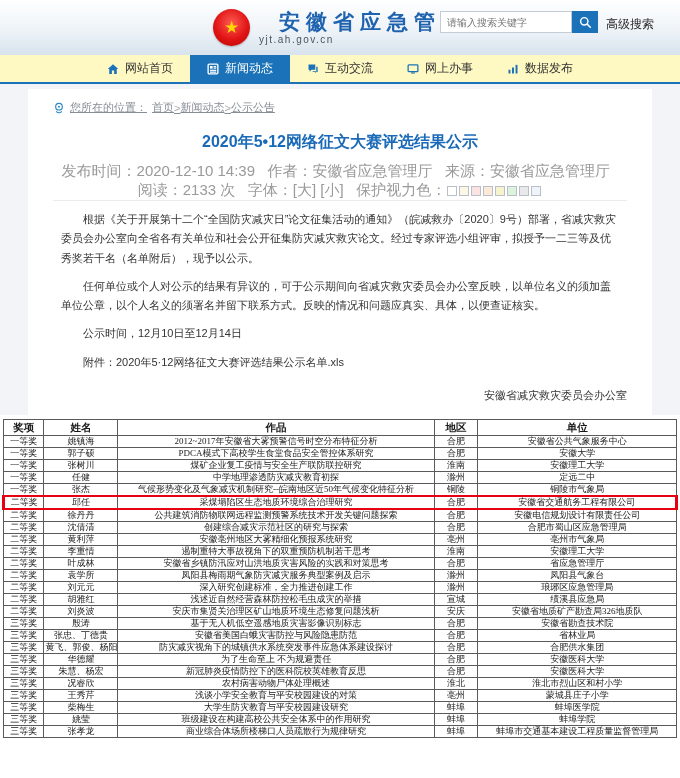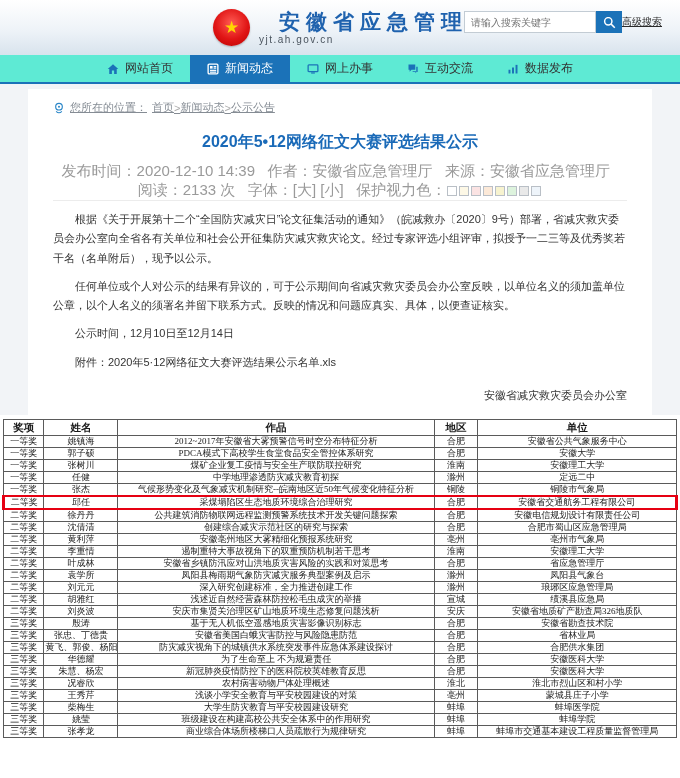--- a/index.html
+++ b/index.html
@@ -4,44 +4,44 @@
 <style>
   html,body{margin:0;padding:0;}
   body{width:680px;height:778px;overflow:hidden;background:#fff;font-family:"Liberation Sans",sans-serif;}
   
   .header{height:55px;background:linear-gradient(180deg,#ffffff 0%,#eef3f8 55%,#d8e3ed 100%);position:relative;display:flex;align-items:center;}
   .brand{display:flex;align-items:center;gap:9px;margin-left:213px;}
   .emblem{width:37px;height:37px;border-radius:50%;background:radial-gradient(circle at 50% 38%,#ff5a52 0%,#e01515 55%,#b80000 100%);display:flex;align-items:center;justify-content:center;color:#ffd700;font-size:17px;box-shadow:0 1px 2px rgba(0,0,0,.25);}
   .brand-text{display:flex;flex-direction:column;}
   .site-name{font-size:21px;font-weight:bold;color:#1f62ae;letter-spacing:6px;line-height:1.1;margin-left:20px;}
   .site-url{font-size:10px;color:#4a545e;letter-spacing:1.5px;margin-top:1px;}
-  .search-area{position:absolute;right:18px;top:11px;display:flex;align-items:center;}
+  .search-area{position:absolute;right:26px;top:11px;display:flex;align-items:flex-end;}
   .search-input{width:118px;height:20px;border:1px solid #c3ccd4;font-size:10px;padding:0 6px;color:#666;background:#fff;outline:none;}
   .search-btn{width:26px;height:22px;background:#1b72b8;border:none;display:flex;align-items:center;justify-content:center;cursor:pointer;padding:0;}
-  .adv-link{font-size:10px;color:#2a2a2a;text-decoration:underline;margin-left:0;cursor:pointer;}
+  .adv-link{font-size:12px;color:#2a2a2a;margin-left:8px;cursor:pointer;}
   
-  .nav{height:27px;background:#5eead4;border-bottom:2px solid #1b72b8;display:flex;justify-content:center;}
+  .nav{height:27px;background:#fef9c3;border-bottom:2px solid #1b72b8;display:flex;justify-content:center;}
   .nav-item{display:flex;align-items:center;gap:6px;padding:0 17px;font-size:12px;color:#333;cursor:pointer;white-space:nowrap;}
   .nav-item .nicon{display:flex;align-items:center;}
   .nav-item svg{fill:#1b72b8;}
   .nav-item.active{background:#1b72b8;color:#fff;}
   .nav-item.active svg{fill:#fff;}
   
   .band{background:#f2f4f7;padding:5px 28px 0;}
   .card{background:#fff;padding:6px 25px 0;height:320px;overflow:hidden;}
   .breadcrumb{font-size:11px;color:#858c94;display:flex;align-items:flex-end;gap:5px;padding:5px 0 9px;text-decoration:underline;}
   .breadcrumb .crumb{color:#858c94;cursor:pointer;}
   .breadcrumb .sep{color:#aaa;}
   .article-title{text-align:center;font-size:16px;font-weight:bold;color:#1a6ab8;padding:8px 0 9px;}
   .meta{text-align:center;font-size:15px;color:#9a9a9a;border-bottom:1px solid #ececec;}
   .meta b{font-weight:normal;}
   .font-btn{cursor:pointer;color:#9a9a9a;}
   .swatches{display:inline-block;vertical-align:-1px;}
   .swatch{display:inline-block;width:8px;height:8px;border:1px solid #b9bfc6;margin:0 1px;cursor:pointer;}
-  .para{font-size:11px;color:#333;line-height:1.75;text-indent:2em;margin:9px 0;}
+  .para{font-size:11px;color:#333;line-height:1.75;text-indent:2em;margin:9px 8px;}
   .attach-name{cursor:pointer;}
   .sig{font-size:11px;color:#333;text-align:right;margin-top:16px;}
   
   .table-section{background:#fff;padding:4px 2px 0;}
   .tbl-title{font-family:"Liberation Serif","DejaVu Serif",serif;text-align:center;font-size:17px;font-weight:bold;color:#000;padding:6px 0 5px;}
   table.result{width:100%;border-collapse:collapse;table-layout:fixed;font-family:Liberation Serif, serif;}
   table.result th,table.result td{border:1px solid #5a5a5a;font-size:9px;color:#1a1a1a;text-align:center;padding:0 1px;height:11px;line-height:11px;white-space:nowrap;overflow:hidden;}
   table.result th{font-size:10.5px;font-weight:bold;height:15px;line-height:15px;}
   col.c-award{width:6%;} col.c-name{width:11%;} col.c-work{width:47%;} col.c-region{width:6.5%;} col.c-unit{width:29.5%;}
   tr.hl td{border-top:2px solid #e60012;border-bottom:2px solid #e60012;}
@@ -91,34 +91,34 @@
           <rect x="8.8" y="6" width="3.5" height="1.6"></rect>
           <rect x="4" y="9" width="8.3" height="1.6"></rect>
           <rect x="4" y="11.4" width="8.3" height="1.6"></rect>
         </svg>
       </span>
       <span>新闻动态</span>
     </div>
     <div class="nav-item">
       <span class="nicon">
         <svg width="12" height="12" viewBox="0 0 16 16">
+          <path d="M2 2h9v7H6l-2.5 2.5V9H2z"></path>
+          <path d="M12 5h2.5v7H12.8L11 13.8V12H7.5v-1.5H12z" opacity=".75"></path>
+        </svg>
+      </span>
+      <span>互动交流</span>
+    </div>
+    <div class="nav-item">
+      <span class="nicon">
+        <svg width="12" height="12" viewBox="0 0 16 16">
           <rect x="1.5" y="2.5" width="13" height="9" rx="1" fill="none" stroke="#1b72b8" stroke-width="1.7"></rect>
           <rect x="5.5" y="12.5" width="5" height="1.6"></rect>
         </svg>
       </span>
       <span>网上办事</span>
-    </div>
-    <div class="nav-item">
-      <span class="nicon">
-        <svg width="12" height="12" viewBox="0 0 16 16">
-          <path d="M2 2h9v7H6l-2.5 2.5V9H2z"></path>
-          <path d="M12 5h2.5v7H12.8L11 13.8V12H7.5v-1.5H12z" opacity=".75"></path>
-        </svg>
-      </span>
-      <span>互动交流</span>
     </div>
     <div class="nav-item">
       <span class="nicon">
         <svg width="12" height="12" viewBox="0 0 16 16">
           <rect x="2" y="9" width="2.6" height="5"></rect>
           <rect x="6.7" y="6" width="2.6" height="8"></rect>
           <rect x="11.4" y="2.5" width="2.6" height="11.5"></rect>
         </svg>
       </span>
       <span>数据发布</span>

